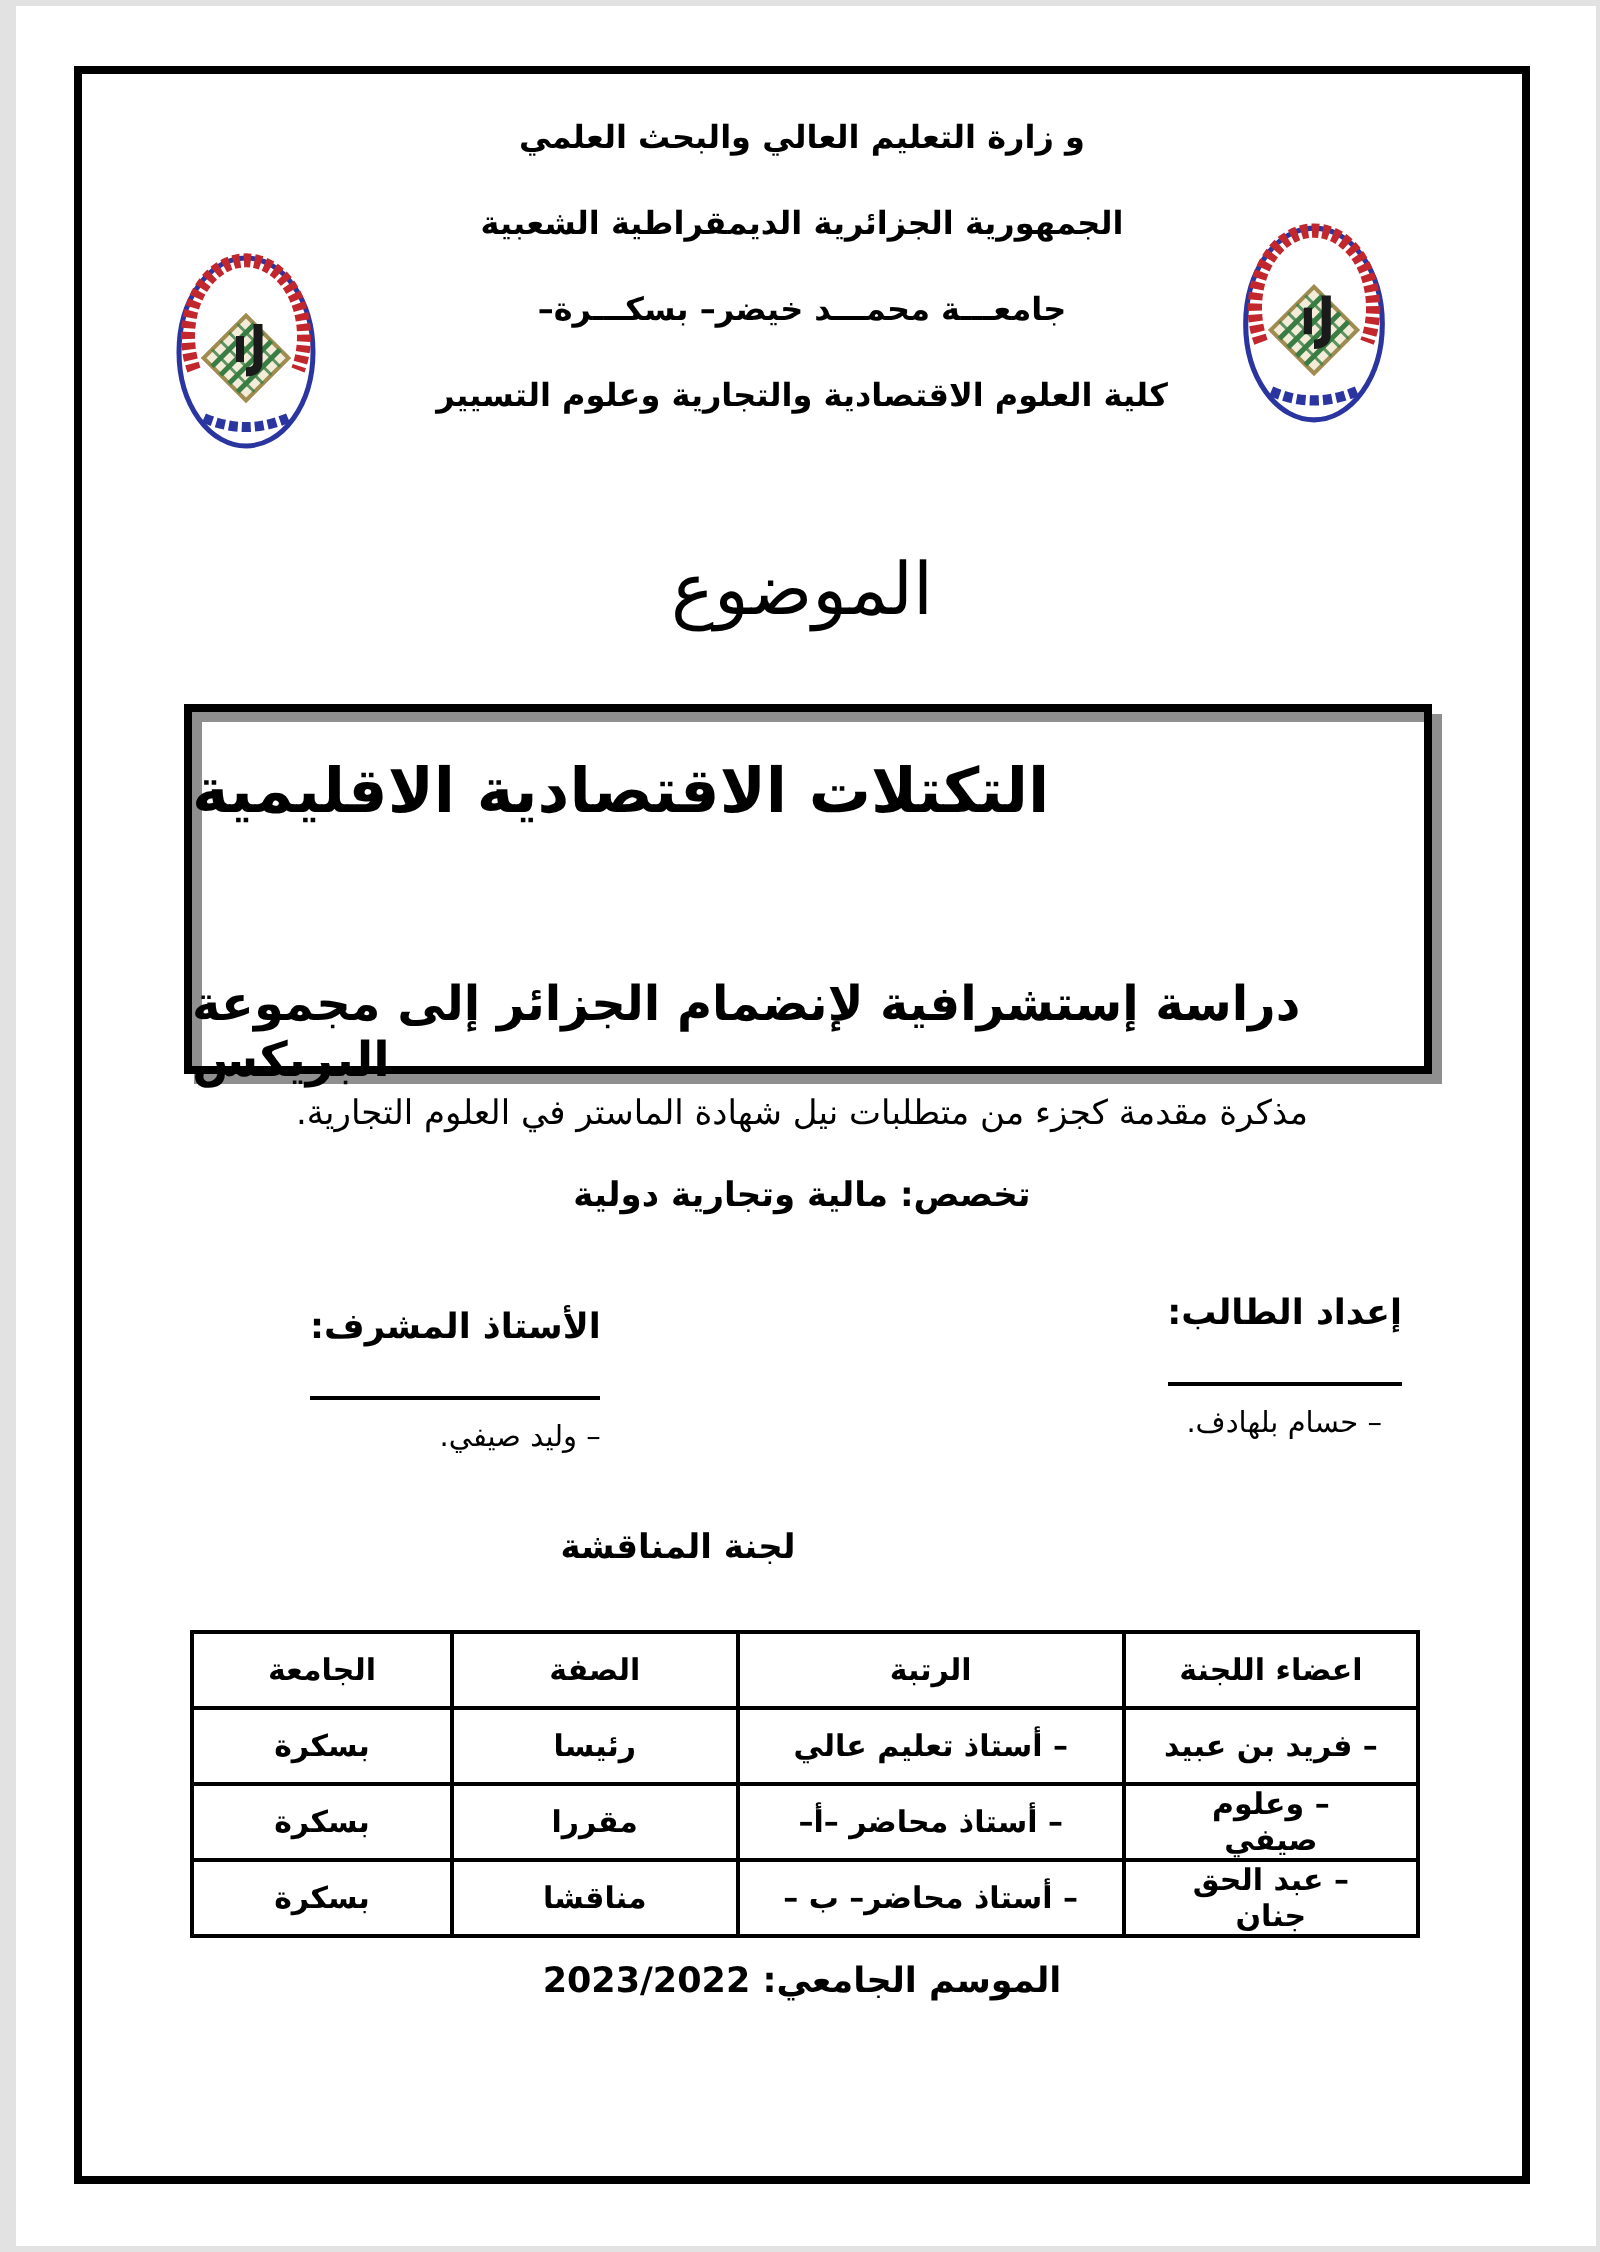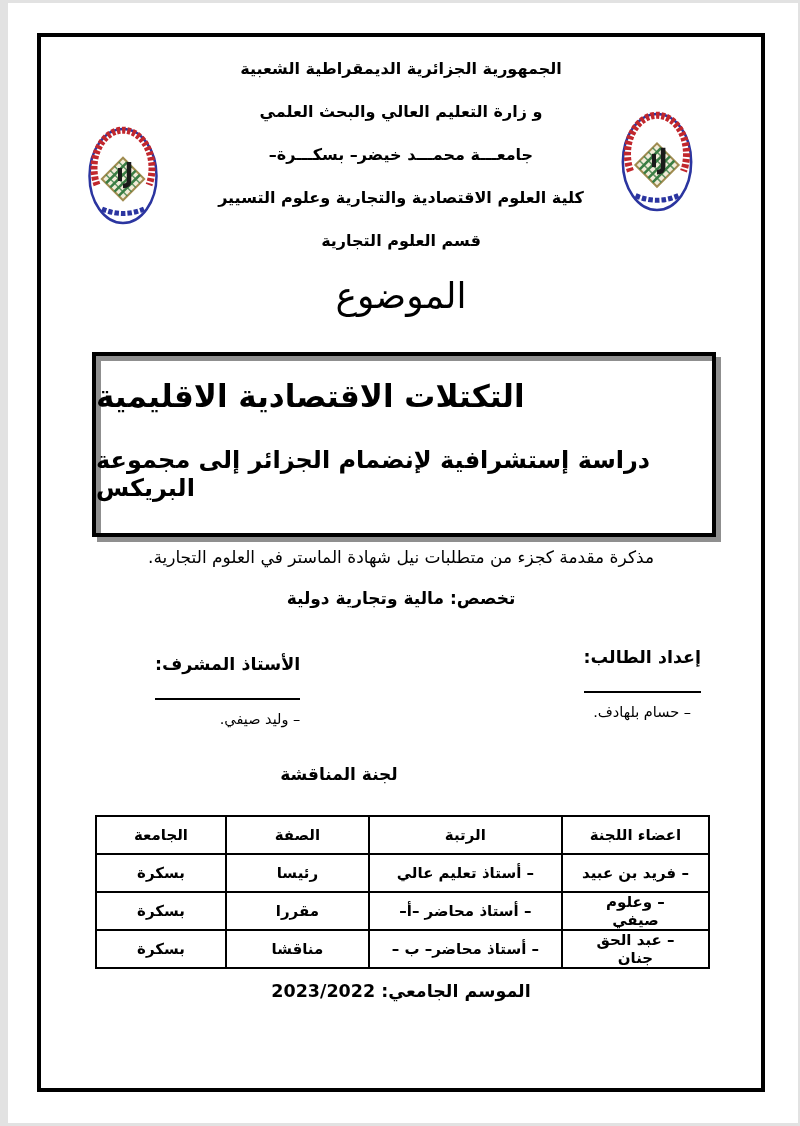--- a/index.html
+++ b/index.html
@@ -42,21 +42,21 @@
     border:4px solid #000;
     background:#fff;
     box-shadow:5px 5px 0 #8f8f8f, inset 5px 5px 0 #8f8f8f;
     text-align:left;
   }
   .title-main{
     margin-top:22px;
     font-size:31px;font-weight:700;color:#000;
   }
   .title-sub{
-    margin-top:32px;
+    margin-top:74px;
     font-size:24px;font-weight:700;color:#000;
   }
   
   .note-line{
     position:absolute;top:510px;left:0;width:720px;text-align:center;
     font-size:17px;font-weight:400;
   }
   .specialty-line{
     position:absolute;top:551px;left:0;width:720px;text-align:center;
     font-size:17px;font-weight:700;
@@ -103,25 +103,24 @@
   }
 </style>
 </head>
 <body>
 
 <div id="screen">
   <div id="page">
     <div id="frame">
 
       <div class="header-block rtl">
+        <div class="header-line">و زارة التعليم العالي والبحث العلمي</div>
         <div class="header-line">الجمهورية الجزائرية الديمقراطية الشعبية</div>
-        <div class="header-line">و زارة التعليم العالي والبحث العلمي</div>
         <div class="header-line">جامعـــة محمـــد خيضر– بسكـــرة–</div>
         <div class="header-line">كلية العلوم الاقتصادية والتجارية وعلوم التسيير</div>
-        <div class="header-line">قسم العلوم التجارية</div>
       </div>
 
       <span class="logo logo-left">
         <svg width="76" height="102" viewBox="0 0 76 102" aria-hidden="true">
           <ellipse cx="38" cy="51" rx="33.5" ry="47" fill="#ffffff" stroke="#2b35a0" stroke-width="2.5"></ellipse>
           <path d="M 12 60 A 29 38 0 1 1 64 60" fill="none" stroke="#c1272d" stroke-width="7" stroke-dasharray="3.5 1.8"></path>
           <g transform="rotate(45 38 54)">
             <rect x="23" y="39" width="30" height="30" fill="#f2ecd9" stroke="#a08c50" stroke-width="2"></rect>
             <path d="M 29 39 V 69 M 35 39 V 69 M 41 39 V 69 M 47 39 V 69" stroke="#3a7d44" stroke-width="2.5" fill="none"></path>
             <path d="M 23 45 H 53 M 23 51 H 53 M 23 57 H 53 M 23 63 H 53" stroke="#3a7d44" stroke-width="1.5" fill="none" opacity="0.8"></path>

